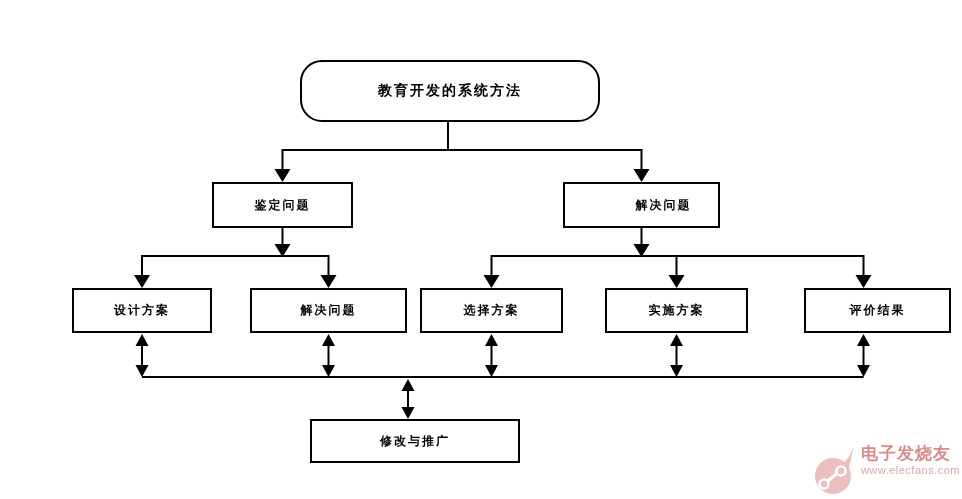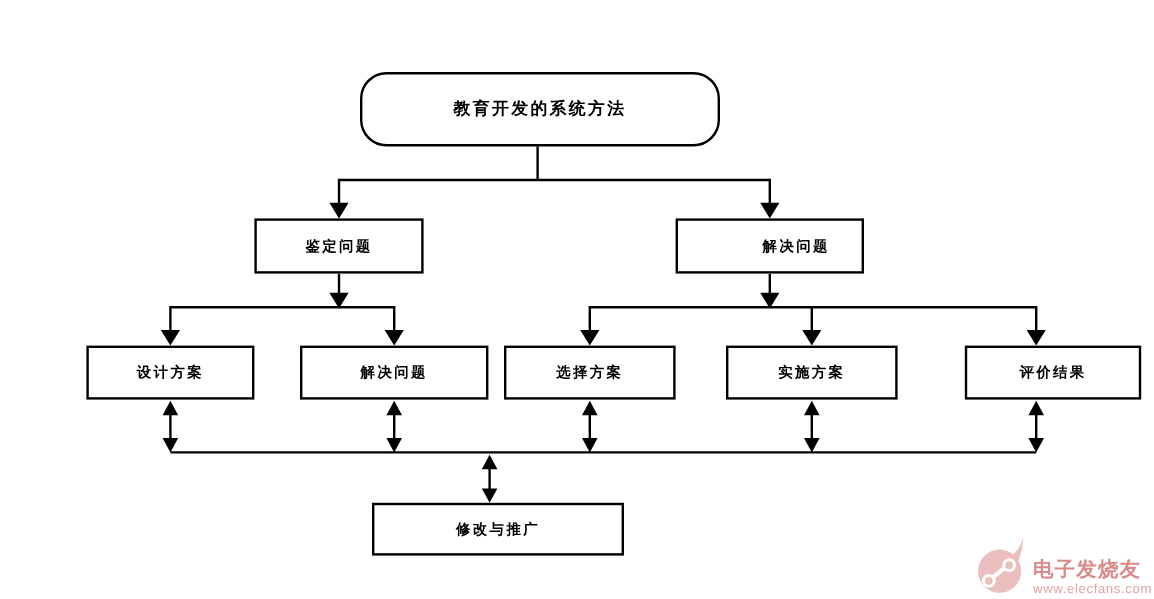--- a/index.html
+++ b/index.html
@@ -31,21 +31,21 @@
     letter-spacing: 2px;
     color: #000000;
     white-space: nowrap;
   }
   .node.root { font-size: 14px; border-radius: 22px; }
   .watermark {
     position: absolute;
     right: 2px;
     bottom: 2px;
     display: flex;
-    align-items: flex-end;
+    align-items: flex-start;
     gap: 4px;
   }
   .wm-text { display: flex; flex-direction: column; line-height: 1.1; }
   .wm-brand {
     font-size: 17px;
     font-weight: bold;
     color: #d98a88;
     letter-spacing: 1px;
   }
   .wm-url {

